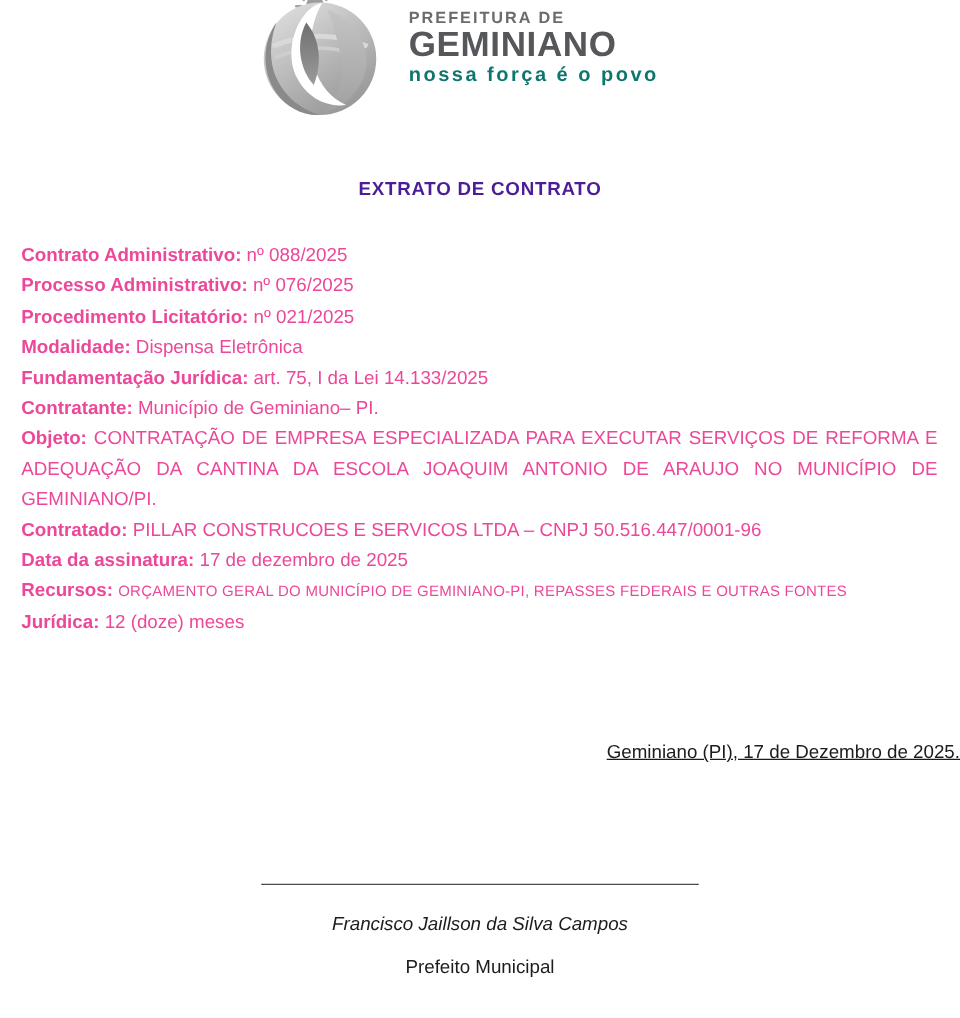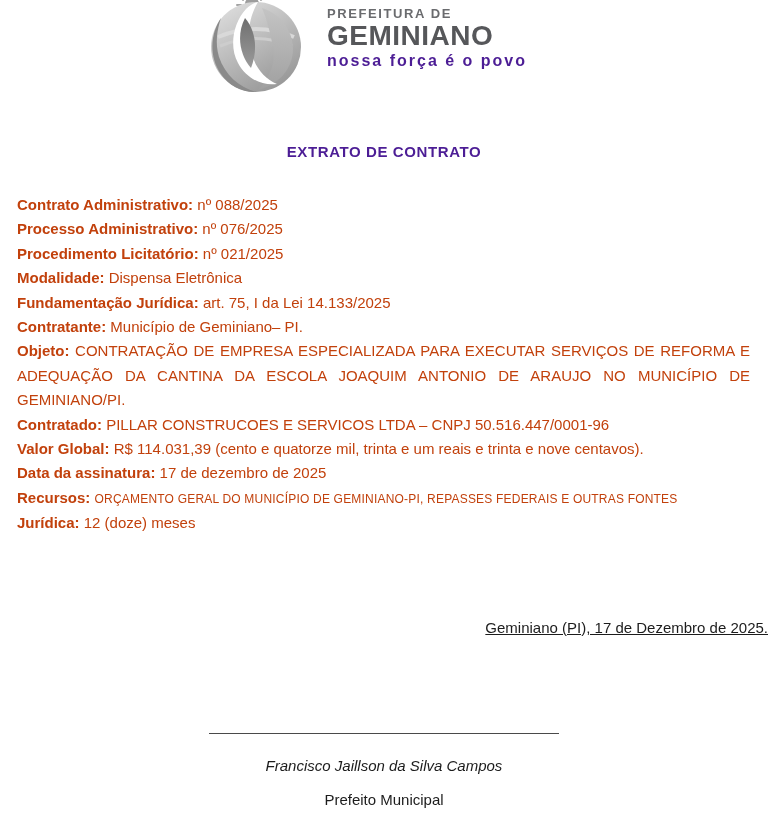--- a/index.html
+++ b/index.html
@@ -45,21 +45,21 @@
     font-size: 28px;
     font-weight: 800;
     letter-spacing: 0.5px;
     color: #56575a;
     line-height: 29px;
   }
   .brand-slogan {
     font-size: 16px;
     font-weight: 700;
     letter-spacing: 2px;
-    color: #4c1d95;
+    color: #0f766e;
     line-height: 17px;
     margin-top: 2px;
   }
 
   
   .doc-title {
     margin-top: 71px;
     text-align: center;
     font-size: 15px;
     font-weight: bold;
@@ -69,21 +69,21 @@
   }
 
   
   .fields {
     margin: 33px 18px 0 17px;
   }
   .field-row {
     margin: 0;
     font-size: 15px;
     line-height: 24.4px;
-    color: #c2410c;
+    color: #ec4899;
   }
   .field-row .lbl {
     font-weight: bold;
   }
   .field-row.justify {
     text-align: justify;
   }
   .field-row .val.small {
     font-size: 12px;
     letter-spacing: 0.2px;
@@ -171,21 +171,20 @@
 
 <div class="fields">
   <p class="field-row"><span class="lbl">Contrato Administrativo:</span> <span class="val">nº 088/2025</span></p>
   <p class="field-row"><span class="lbl">Processo Administrativo:</span> <span class="val">nº 076/2025</span></p>
   <p class="field-row"><span class="lbl">Procedimento Licitatório:</span> <span class="val">nº 021/2025</span></p>
   <p class="field-row"><span class="lbl">Modalidade:</span> <span class="val">Dispensa Eletrônica</span></p>
   <p class="field-row"><span class="lbl">Fundamentação Jurídica:</span> <span class="val">art. 75, I da Lei 14.133/2025</span></p>
   <p class="field-row"><span class="lbl">Contratante:</span> <span class="val">Município de Geminiano– PI.</span></p>
   <p class="field-row justify"><span class="lbl">Objeto:</span> <span class="val">CONTRATAÇÃO DE EMPRESA ESPECIALIZADA PARA EXECUTAR SERVIÇOS DE REFORMA E ADEQUAÇÃO DA CANTINA DA ESCOLA JOAQUIM ANTONIO DE ARAUJO NO MUNICÍPIO DE GEMINIANO/PI.</span></p>
   <p class="field-row"><span class="lbl">Contratado:</span> <span class="val">PILLAR CONSTRUCOES E SERVICOS LTDA – CNPJ 50.516.447/0001-96</span></p>
-  <p class="field-row"><span class="lbl">Valor Global:</span> <span class="val">R$ 114.031,39 (cento e quatorze mil, trinta e um reais e trinta e nove centavos).</span></p>
   <p class="field-row"><span class="lbl">Data da assinatura:</span> <span class="val">17 de dezembro de 2025</span></p>
   <p class="field-row"><span class="lbl">Recursos:</span> <span class="val small">ORÇAMENTO GERAL DO MUNICÍPIO DE GEMINIANO-PI, REPASSES FEDERAIS E OUTRAS FONTES</span></p>
   <p class="field-row"><span class="lbl">Jurídica:</span> <span class="val">12 (doze) meses</span></p>
 </div>
 
 <p class="place-date">Geminiano (PI), 17 de Dezembro de 2025.</p>
 
 <hr class="sig-rule">
 
 <p class="signer-name">Francisco Jaillson da Silva Campos</p>

